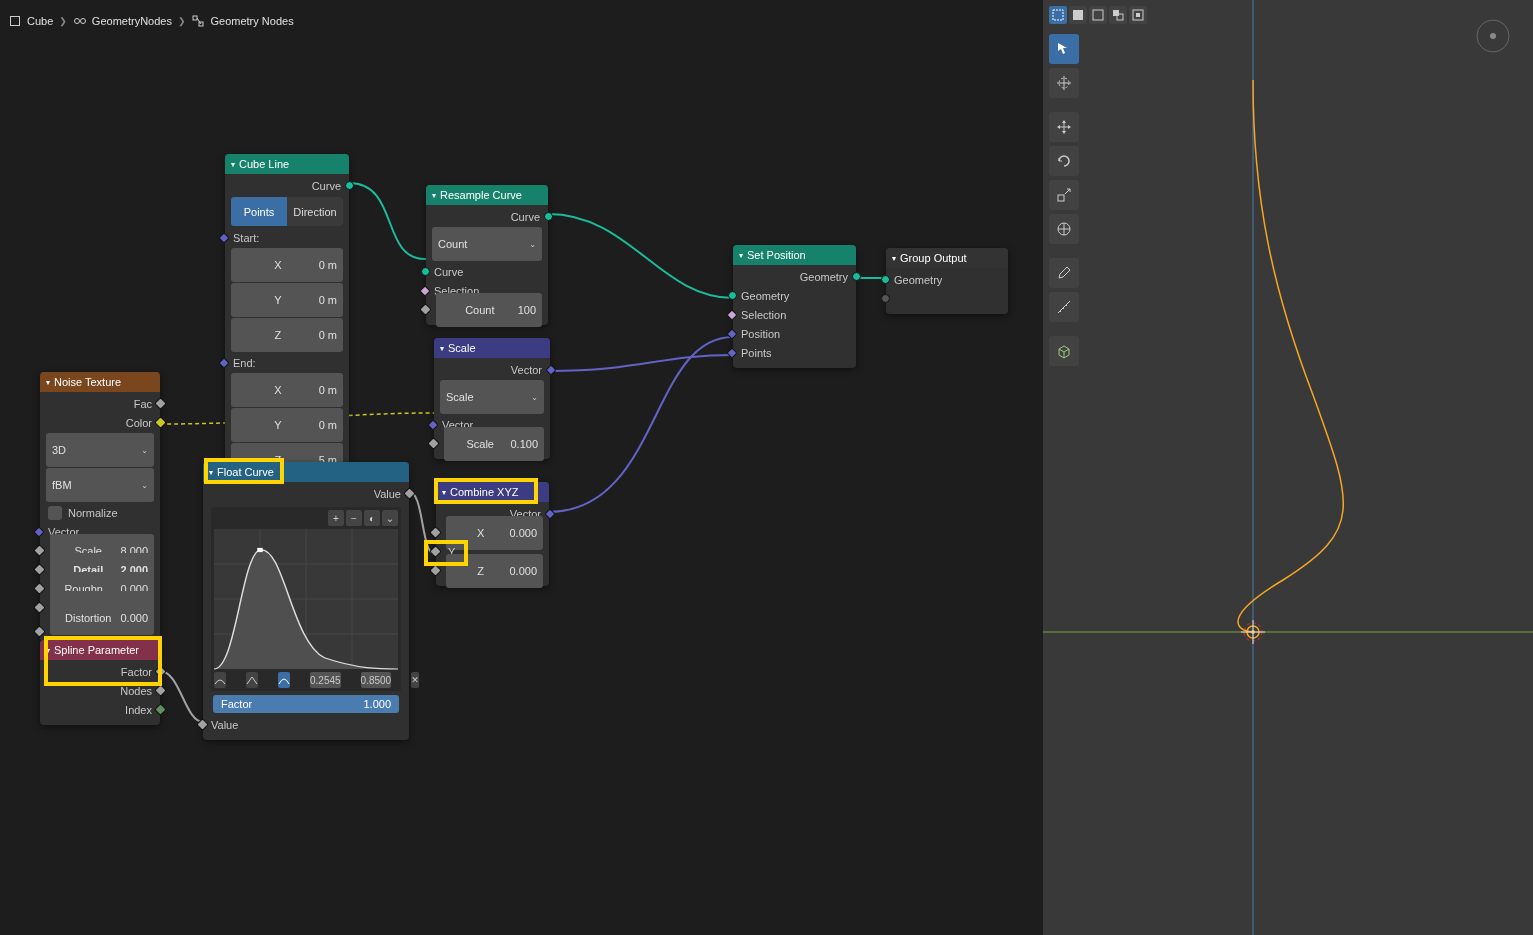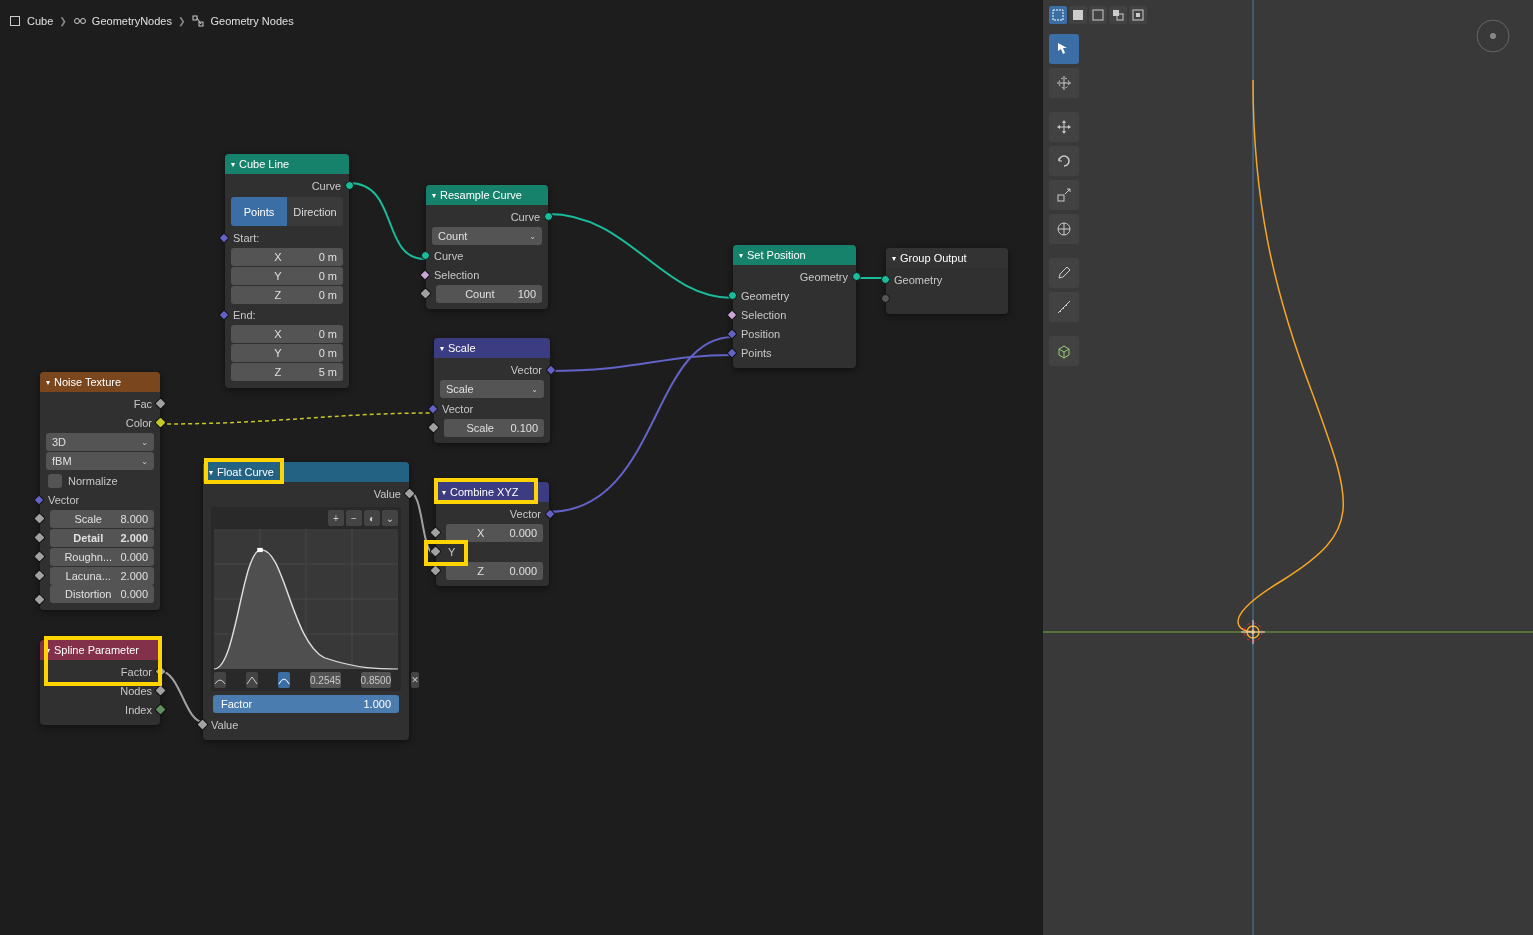--- a/index.html
+++ b/index.html
@@ -26,21 +26,21 @@
   .socket { position: absolute; width: 9px; height: 9px; border-radius: 50%; border: 1px solid #111; }
   .socket.input { left: -9px; }
   .socket.output { right: -9px; }
   .socket.geo { background: #1abc9c; }
   .socket.vec { background: #6363c7; transform: rotate(45deg); border-radius: 2px; width: 8px; height: 8px; }
   .socket.float { background: #a1a1a1; }
   .socket.color { background: #c7c729; }
   .socket.bool { background: #cca6d5; transform: rotate(45deg); border-radius: 2px; width: 8px; height: 8px; }
   .socket.int { background: #5f8f5f; }
   
-  .field { background: #545454; border-radius: 3px; height: 18px; display: flex; align-items: center; justify-content: space-between; padding: 0 6px; color: #e0e0e0; font-size: 11px; margin: 1px 2px; }
+  .field { background: #545454; border-radius: 3px; height: 34px; display: flex; align-items: center; justify-content: space-between; padding: 0 6px; color: #e0e0e0; font-size: 11px; margin: 1px 2px; }
   .field.split { display: flex; }
   .field.split > span:first-child { flex: 1; text-align: center; }
   .field.select { justify-content: space-between; }
   .select-caret { font-size: 8px; color: #ccc; }
   
   .seg { display: flex; margin: 2px; border-radius: 3px; overflow: hidden; }
   .seg button { flex: 1; height: 29px; background: #3a3a3a; color: #ddd; border: none; font-size: 11px; cursor: pointer; }
   .seg button.active { background: #3a6ea5; color: #fff; }
   
   .checkbox-row { display: flex; align-items: center; gap: 6px; height: 19px; padding: 0 4px; font-size: 11px; }

